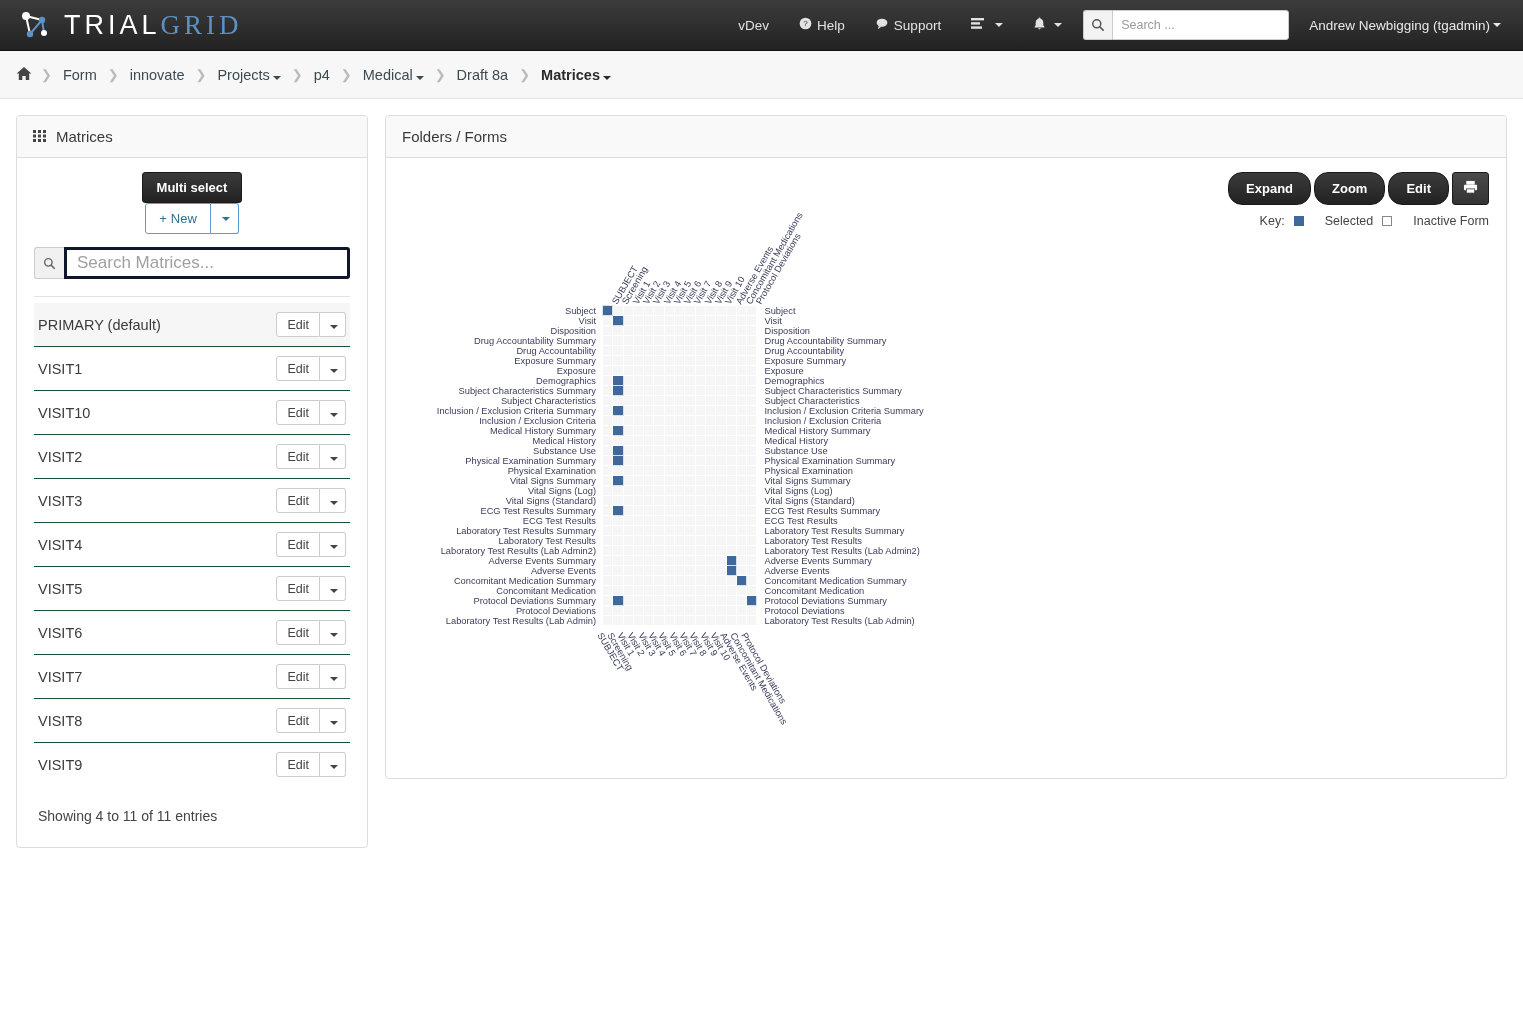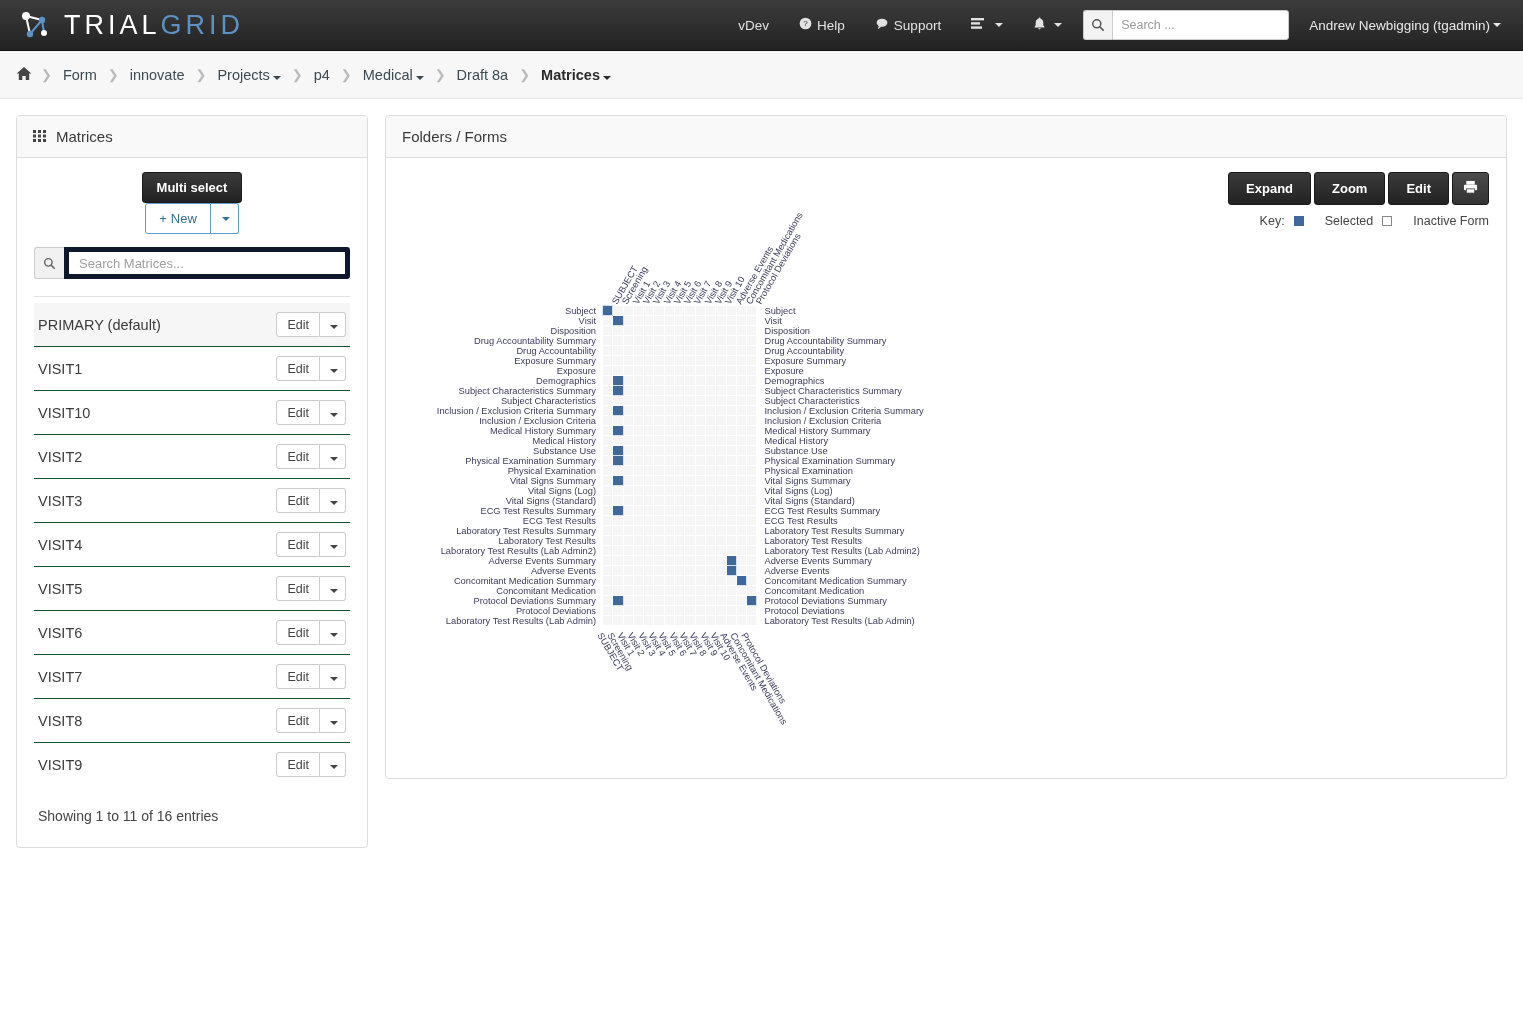--- a/index.html
+++ b/index.html
@@ -18,21 +18,21 @@
     height:51px; width:100%;
     background:linear-gradient(to bottom,#3c3c3c 0%,#222 100%);
     display:flex; align-items:center;
     position:relative;
     border-bottom:1px solid #111;
   }
   .brand { display:flex; align-items:center; padding-left:17px; gap:11px; }
   .logo-mark { width:36px; height:36px; position:relative; }
   .brand-text { font-size:27px; letter-spacing:4px; font-weight:400; }
   .brand-text .t1 { color:#ffffff; }
-  .brand-text .t2 { color:#5b91c4; }
+  .brand-text .t2 { color:#5b91c4;font-family:Liberation Serif, serif; }
 
   .nav-right { margin-left:auto; display:flex; align-items:center; gap:0; padding-right:14px; }
   .nav-link {
     color:#e2e2e2; font-size:13.5px; padding:16px 15px; height:51px;
     display:flex; align-items:center; gap:5px; cursor:pointer; text-decoration:none;
   }
   .caret {
     display:inline-block; width:0; height:0;
     border-left:4px solid transparent; border-right:4px solid transparent;
     border-top:4px solid currentColor; margin-left:3px;
@@ -93,22 +93,22 @@
     background:#fff; color:#31708f; border:1px solid #5b9bd5; border-left:none;
     padding:7px 8px; border-radius:0 3px 3px 0;
   }
   .searchbox { display:flex; margin-top:13px; }
   .searchbox .ico {
     width:30px; background:#f1f1f1; border:1px solid #ccc; border-right:none;
     border-radius:3px 0 0 3px; display:flex; align-items:center; justify-content:center;
     color:#666; font-size:12px;
   }
   .searchbox input {
-    flex:1; height:32px; border:5px solid #0f172a; border-radius:0 3px 3px 0;
-    padding:0 10px; font-size:13px; outline:none; color:#4c1d95;
+    flex:1; height:32px; border:3px solid #0f172a; border-radius:0 3px 3px 0;
+    padding:0 10px; font-size:17px; outline:none; color:#4c1d95;
     font-family:"Liberation Sans", sans-serif;
   }
   .searchbox input::placeholder { color:#a0a0a0; }
   .list-divider { border-top:1px solid #e3e3e3; margin:17px 0 6px 0; }
 
   .mx-row {
     display:flex; align-items:center; justify-content:space-between;
     padding:9px 4px 9px 4px; border-bottom:1px solid #14532d;
   }
   .mx-row.alt { background:#f6f6f6; }
@@ -126,21 +126,21 @@
 
   
   .main { flex:1; }
   .main-body { padding:16px 17px 20px 17px; position:relative; min-height:600px; }
   .viewing { color:#3c763d; font-size:14.5px; }
   .tools { position:absolute; right:17px; top:14px; display:flex; align-items:flex-end; flex-direction:column; }
   .tool-btns { display:flex; gap:3px; }
   .btn-tool {
     background:linear-gradient(to bottom,#3b3b3b,#222); color:#fff;
     border:1px solid #1a1a1a; padding:7px 17px; font-weight:bold; font-size:13px;
-    border-radius:3px;
+    border-radius:14px;
     text-align:right;
   }
   .btn-print {
     background:linear-gradient(to bottom,#4a4a4a,#333); color:#fff;
     border:1px solid #1a1a1a; padding:7px 10px; border-radius:3px; font-size:13px;
   }
   .key-row { margin-top:9px; display:flex; align-items:center; gap:9px; font-size:12.5px; color:#444; }
   .key-sw { width:10px; height:10px; background:#41689a; display:inline-block; }
   .key-sw.empty { background:#fff; border:1px solid #888; }
   .key-item { display:flex; align-items:center; gap:21px; }
@@ -386,21 +386,21 @@
         </div>
         <div class="mx-row" style="border-bottom:none">
           <span class="mx-name">VISIT9</span>
           <span class="mx-actions">
             <button class="btn-edit">Edit</button>
             <button class="btn-edit-caret"><i class="caret"></i></button>
           </span>
         </div>
       </div>
 
-      <div class="showing">Showing 1 to 11 of 16 entries</div>
+      <div class="showing">Showing 4 to 11 of 11 entries</div>
     </div>
   </div>
 
   <div class="panel main">
     <div class="panel-head">
       <span>Folders / Forms</span>
     </div>
     <div class="main-body">
 
       <div class="tools">

